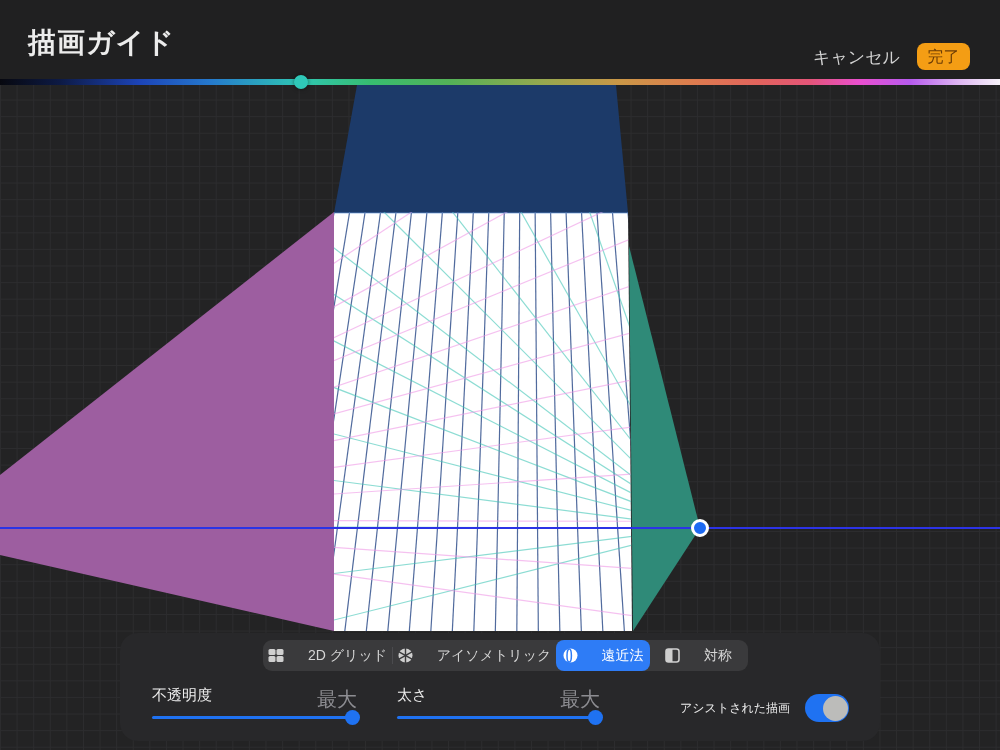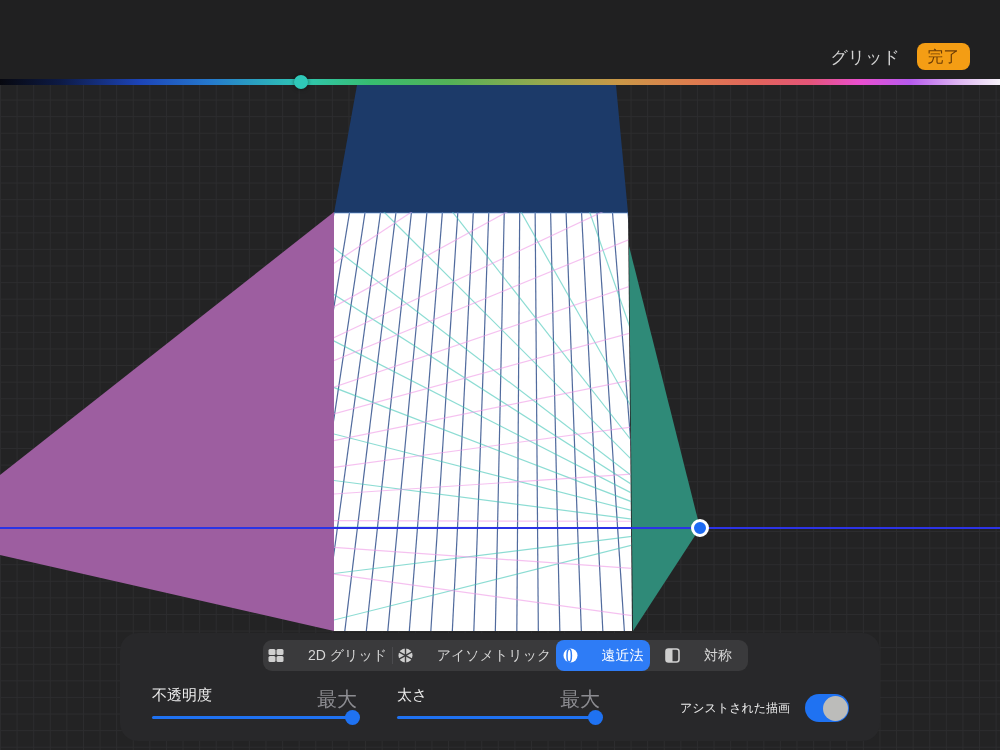--- a/index.html
+++ b/index.html
@@ -107,21 +107,22 @@
           <line x1="-55" y1="520" x2="2185" y2="-708" stroke="#ef97e6" stroke-width="1.2" stroke-opacity="0.6"></line>
           <line x1="-55" y1="520" x2="2565" y2="-708" stroke="#ef97e6" stroke-width="1.2" stroke-opacity="0.6"></line>
         </g>
       <line id="top-edge" x1="334" y1="213" x2="628" y2="213" stroke="#6a9bd8" stroke-opacity="0.7" stroke-width="1"></line>
       <line id="horizon" x1="0" y1="528" x2="1000" y2="528" stroke="#2c33e6" stroke-width="2"></line>
       <circle id="vp-handle" cx="700" cy="528" r="7.5" fill="#1d6af2" stroke="#ffffff" stroke-width="3"></circle>
     </svg>
   </div>
 
   <div id="header">
-    <div id="cancel-btn">グリッド</div>
+    <div id="page-title">描画ガイド</div>
+    <div id="cancel-btn">キャンセル</div>
     <div id="done-btn" style="background: rgb(244, 157, 20); color: rgb(107, 60, 6);">完了</div>
   </div>
 
   <div id="spectrum" style="background: linear-gradient(90deg, rgb(7, 8, 15) 0%, rgb(13, 26, 69) 6%, rgb(28, 68, 184) 14%, rgb(37, 121, 205) 21%, rgb(47, 199, 180) 30%, rgb(55, 189, 112) 37%, rgb(84, 178, 87) 45%, rgb(148, 168, 79) 54%, rgb(203, 151, 71) 62%, rgb(221, 125, 78) 69%, rgb(226, 99, 94) 76%, rgb(228, 85, 121) 81%, rgb(234, 79, 208) 86%, rgb(183, 91, 238) 91%, rgb(223, 184, 242) 96%, rgb(247, 243, 250) 100%);">
     <div id="spectrum-handle" style="left: 294px; background: rgb(47, 200, 184);"></div>
   </div>
 
   <div id="panel">
     <div id="tabbar">
       <div class="tab" style="width:129px">

